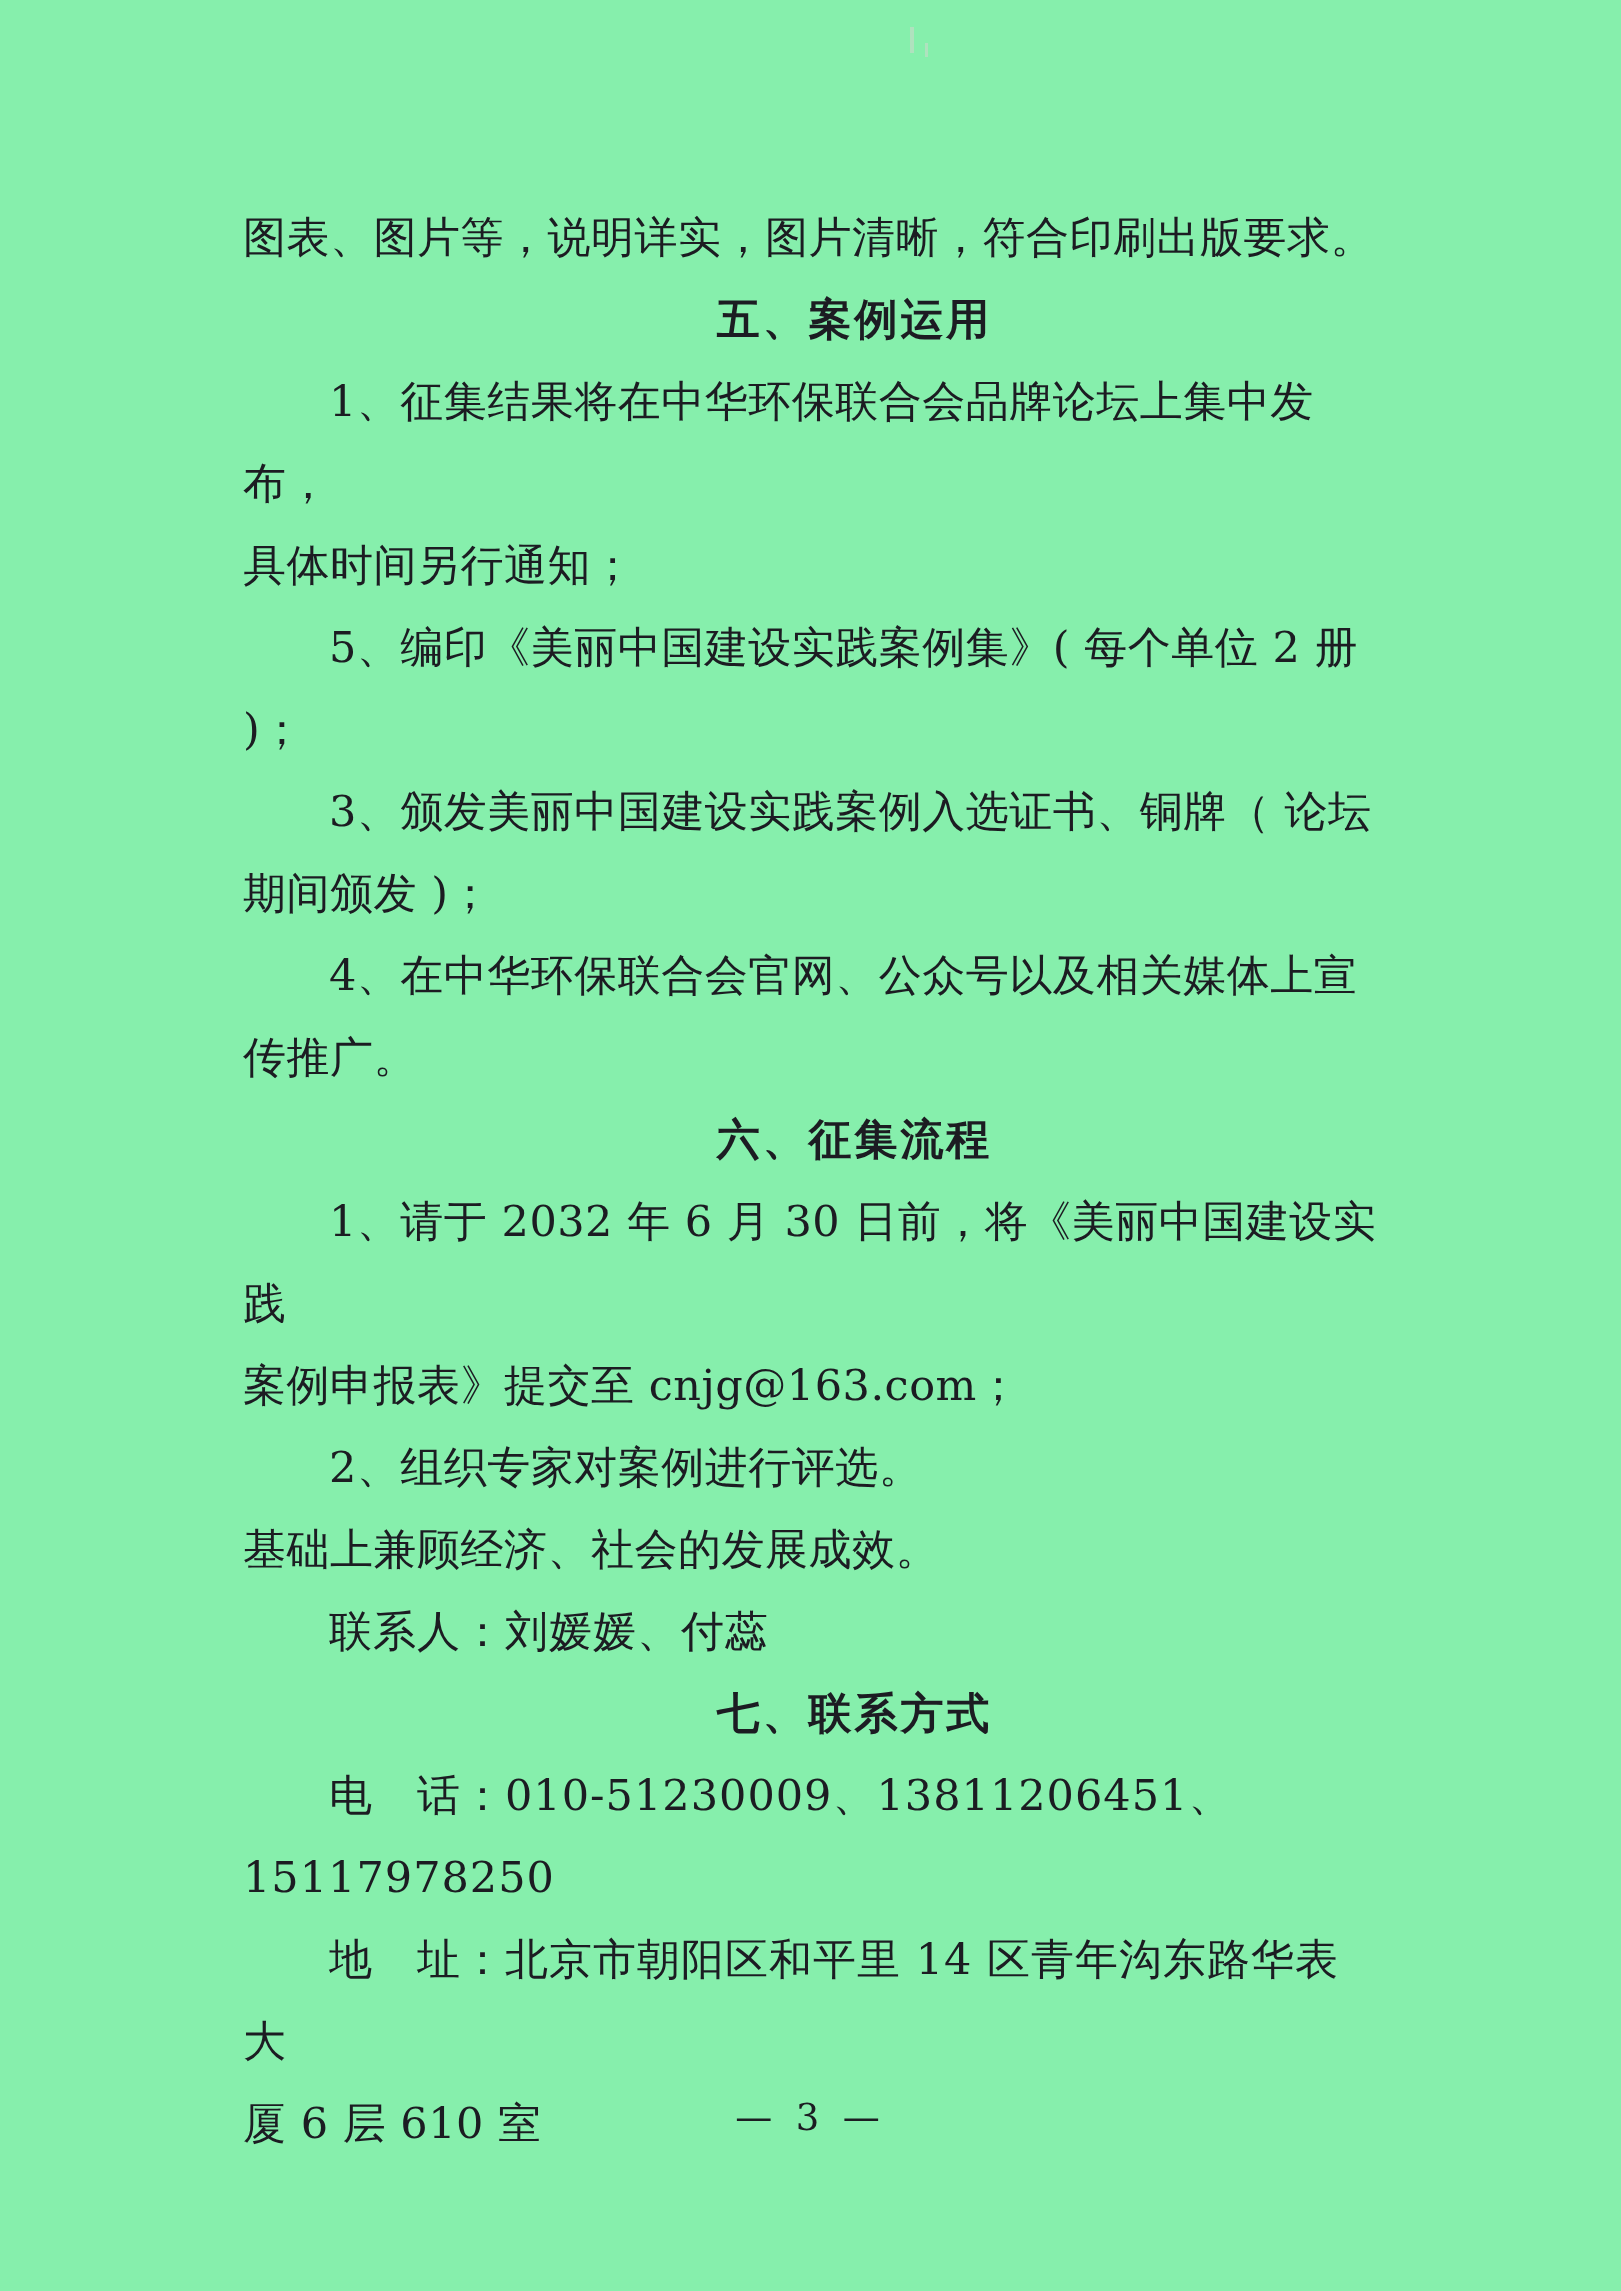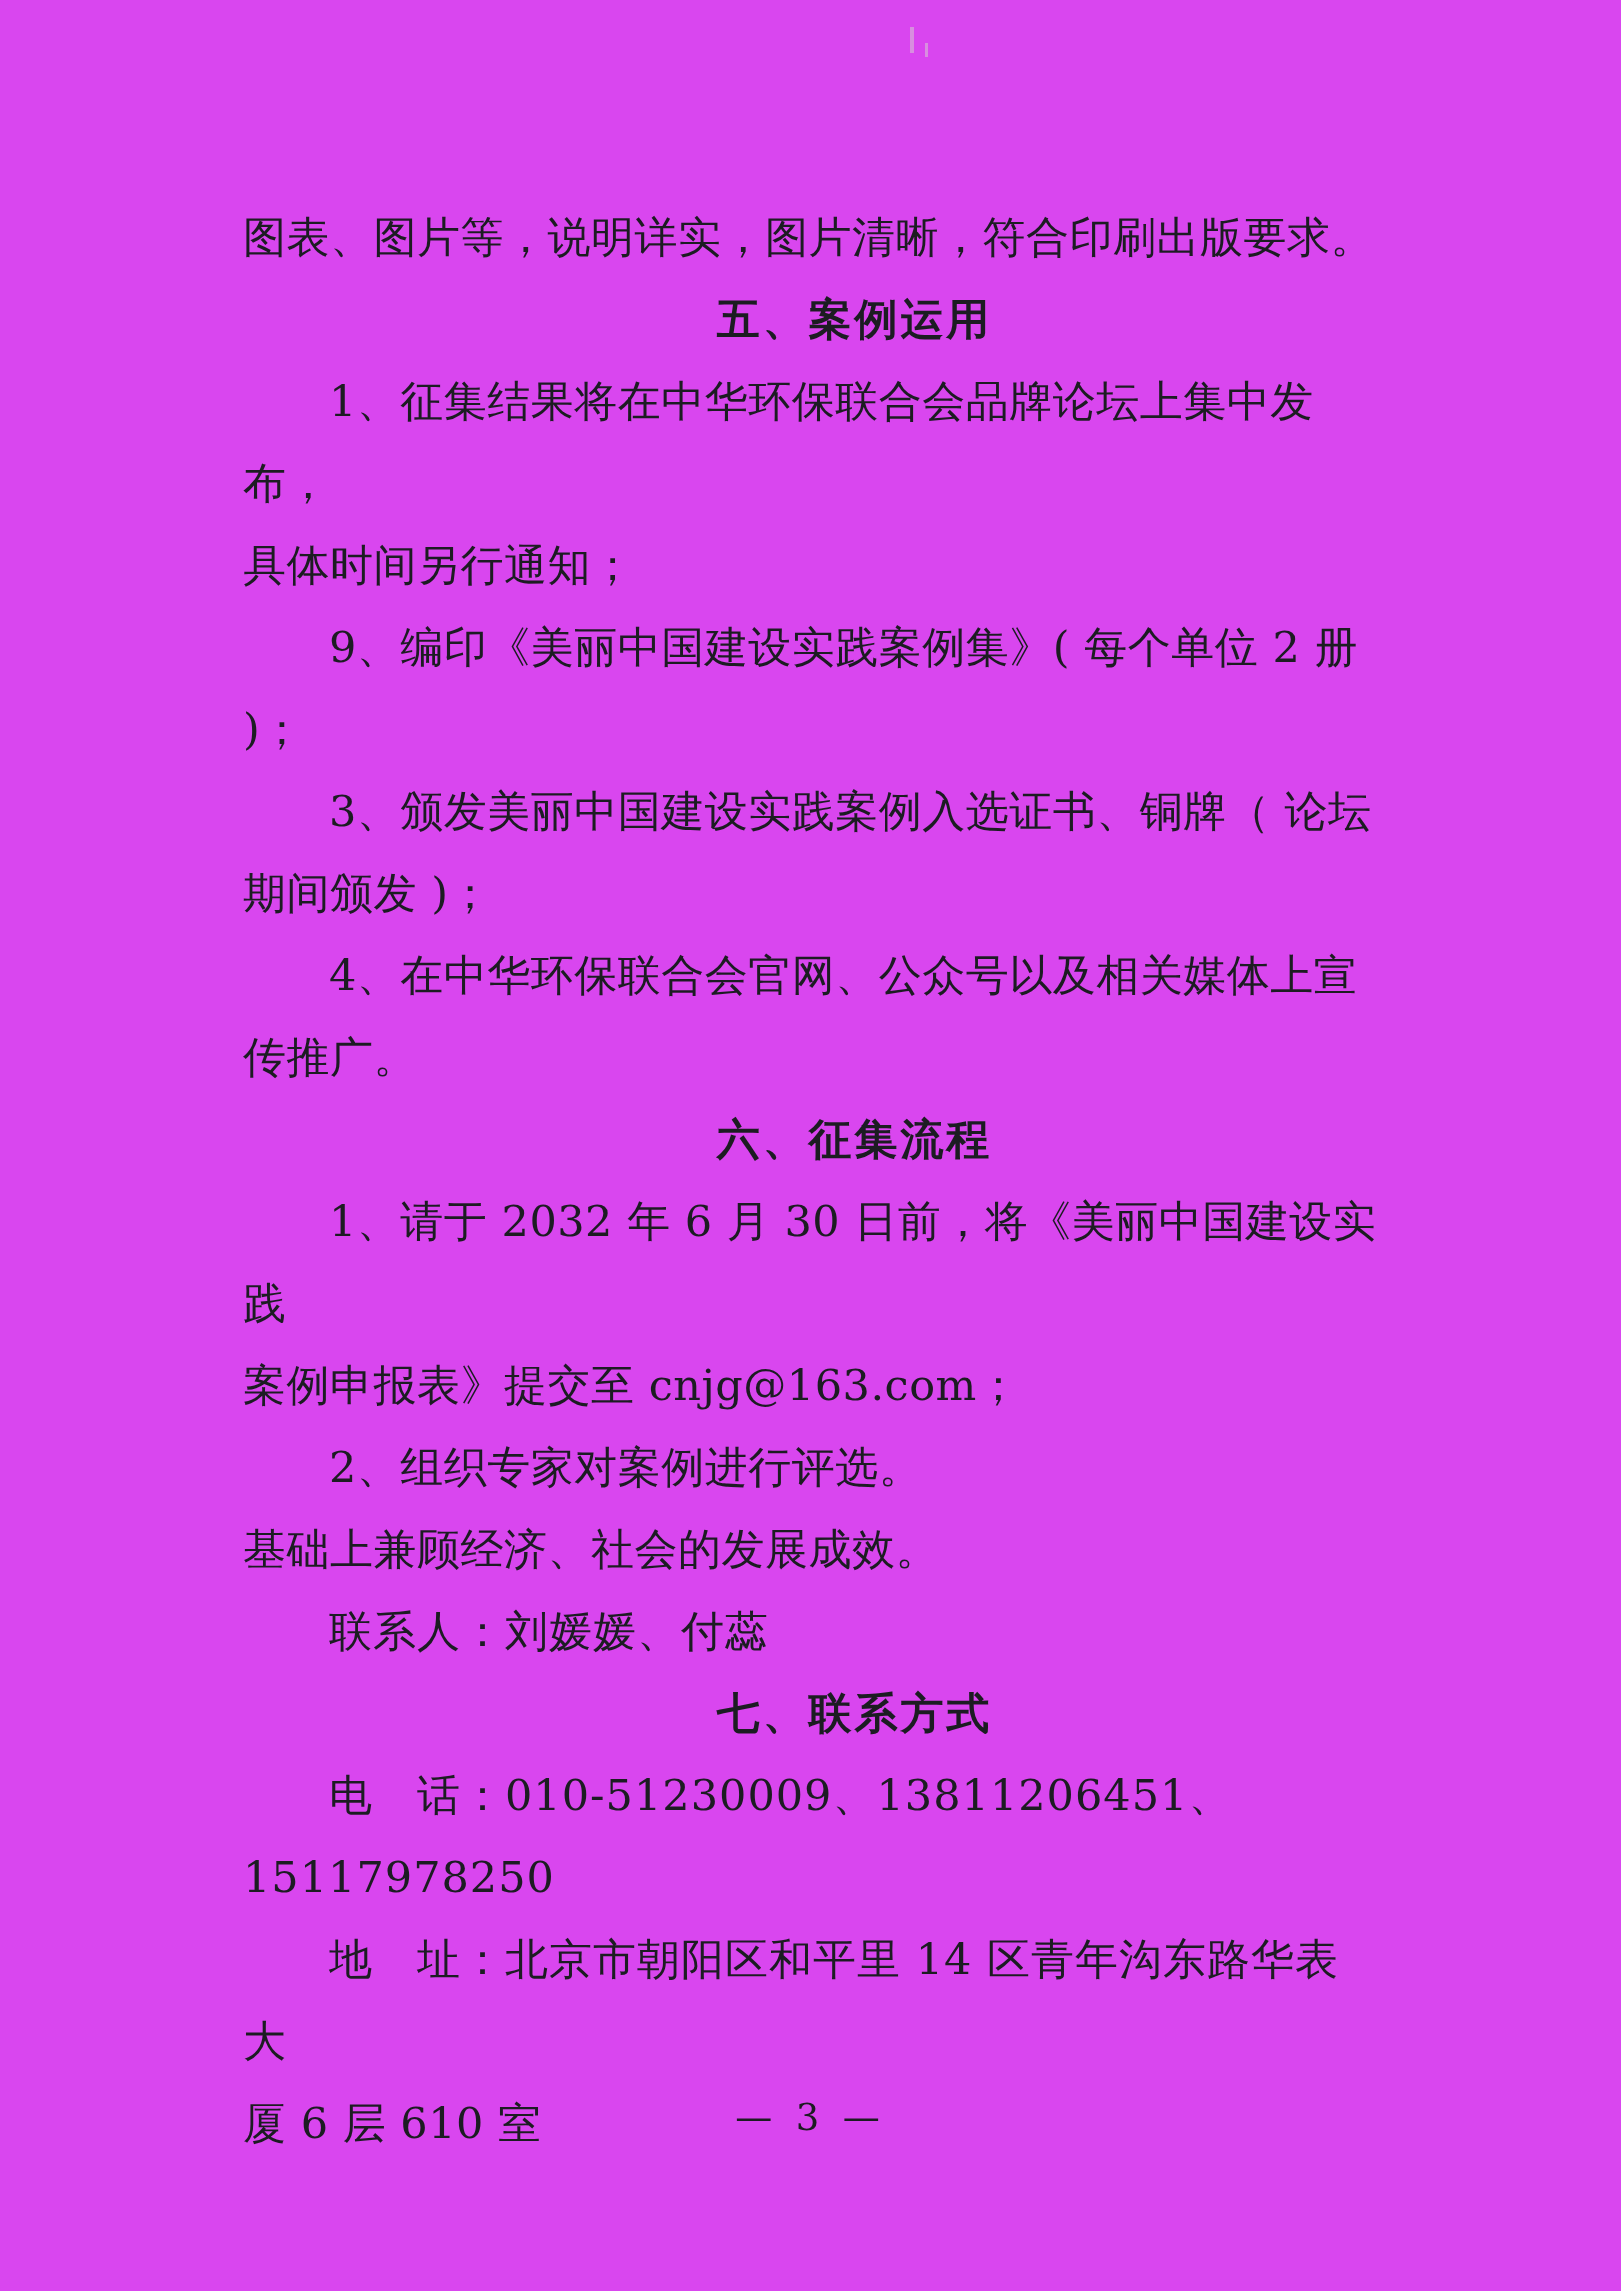--- a/index.html
+++ b/index.html
@@ -12,21 +12,21 @@
     height: 2292px;
     position: relative;
     overflow: hidden;
     font-family: "Liberation Serif", serif;
   }
   .page {
     position: absolute;
     left: 0; top: 0;
     width: 1621px;
     height: 2292px;
-    background: #d946ef;
+    background: #86efac;
   }
   .content {
     position: absolute;
     left: 243px;
     top: 196px;
     width: 1137px;
   }
   .line {
     color: #1c1c22;
     font-size: 43px;
@@ -71,21 +71,21 @@
 <div class="page">
 
   <div class="speck" style="left:910px; top:27.4px; width:3.9px; height:25.5px;"></div>
   <div class="speck" style="left:925px; top:43px; width:2.9px; height:13.7px;"></div>
 
   <div class="content">
     <div class="line">图表、图片等，说明详实，图片清晰，符合印刷出版要求。</div>
     <div class="line heading">五、案例运用</div>
     <div class="line indent">1、征集结果将在中华环保联合会品牌论坛上集中发布，</div>
     <div class="line">具体时间另行通知；</div>
-    <div class="line indent">9、编印《美丽中国建设实践案例集》( 每个单位 2 册 )；</div>
+    <div class="line indent">5、编印《美丽中国建设实践案例集》( 每个单位 2 册 )；</div>
     <div class="line indent">3、颁发美丽中国建设实践案例入选证书、铜牌（ 论坛</div>
     <div class="line">期间颁发 )；</div>
     <div class="line indent">4、在中华环保联合会官网、公众号以及相关媒体上宣</div>
     <div class="line">传推广。</div>
     <div class="line heading">六、征集流程</div>
     <div class="line indent">1、请于 2032 年 6 月 30 日前，将《美丽中国建设实践</div>
     <div class="line">案例申报表》提交至 cnjg@163.com；</div>
     <div class="line indent">2、组织专家对案例进行评选。</div>
     <div class="line">基础上兼顾经济、社会的发展成效。</div>
     <div class="line contact-line">联系人：刘媛媛、付蕊</div>

